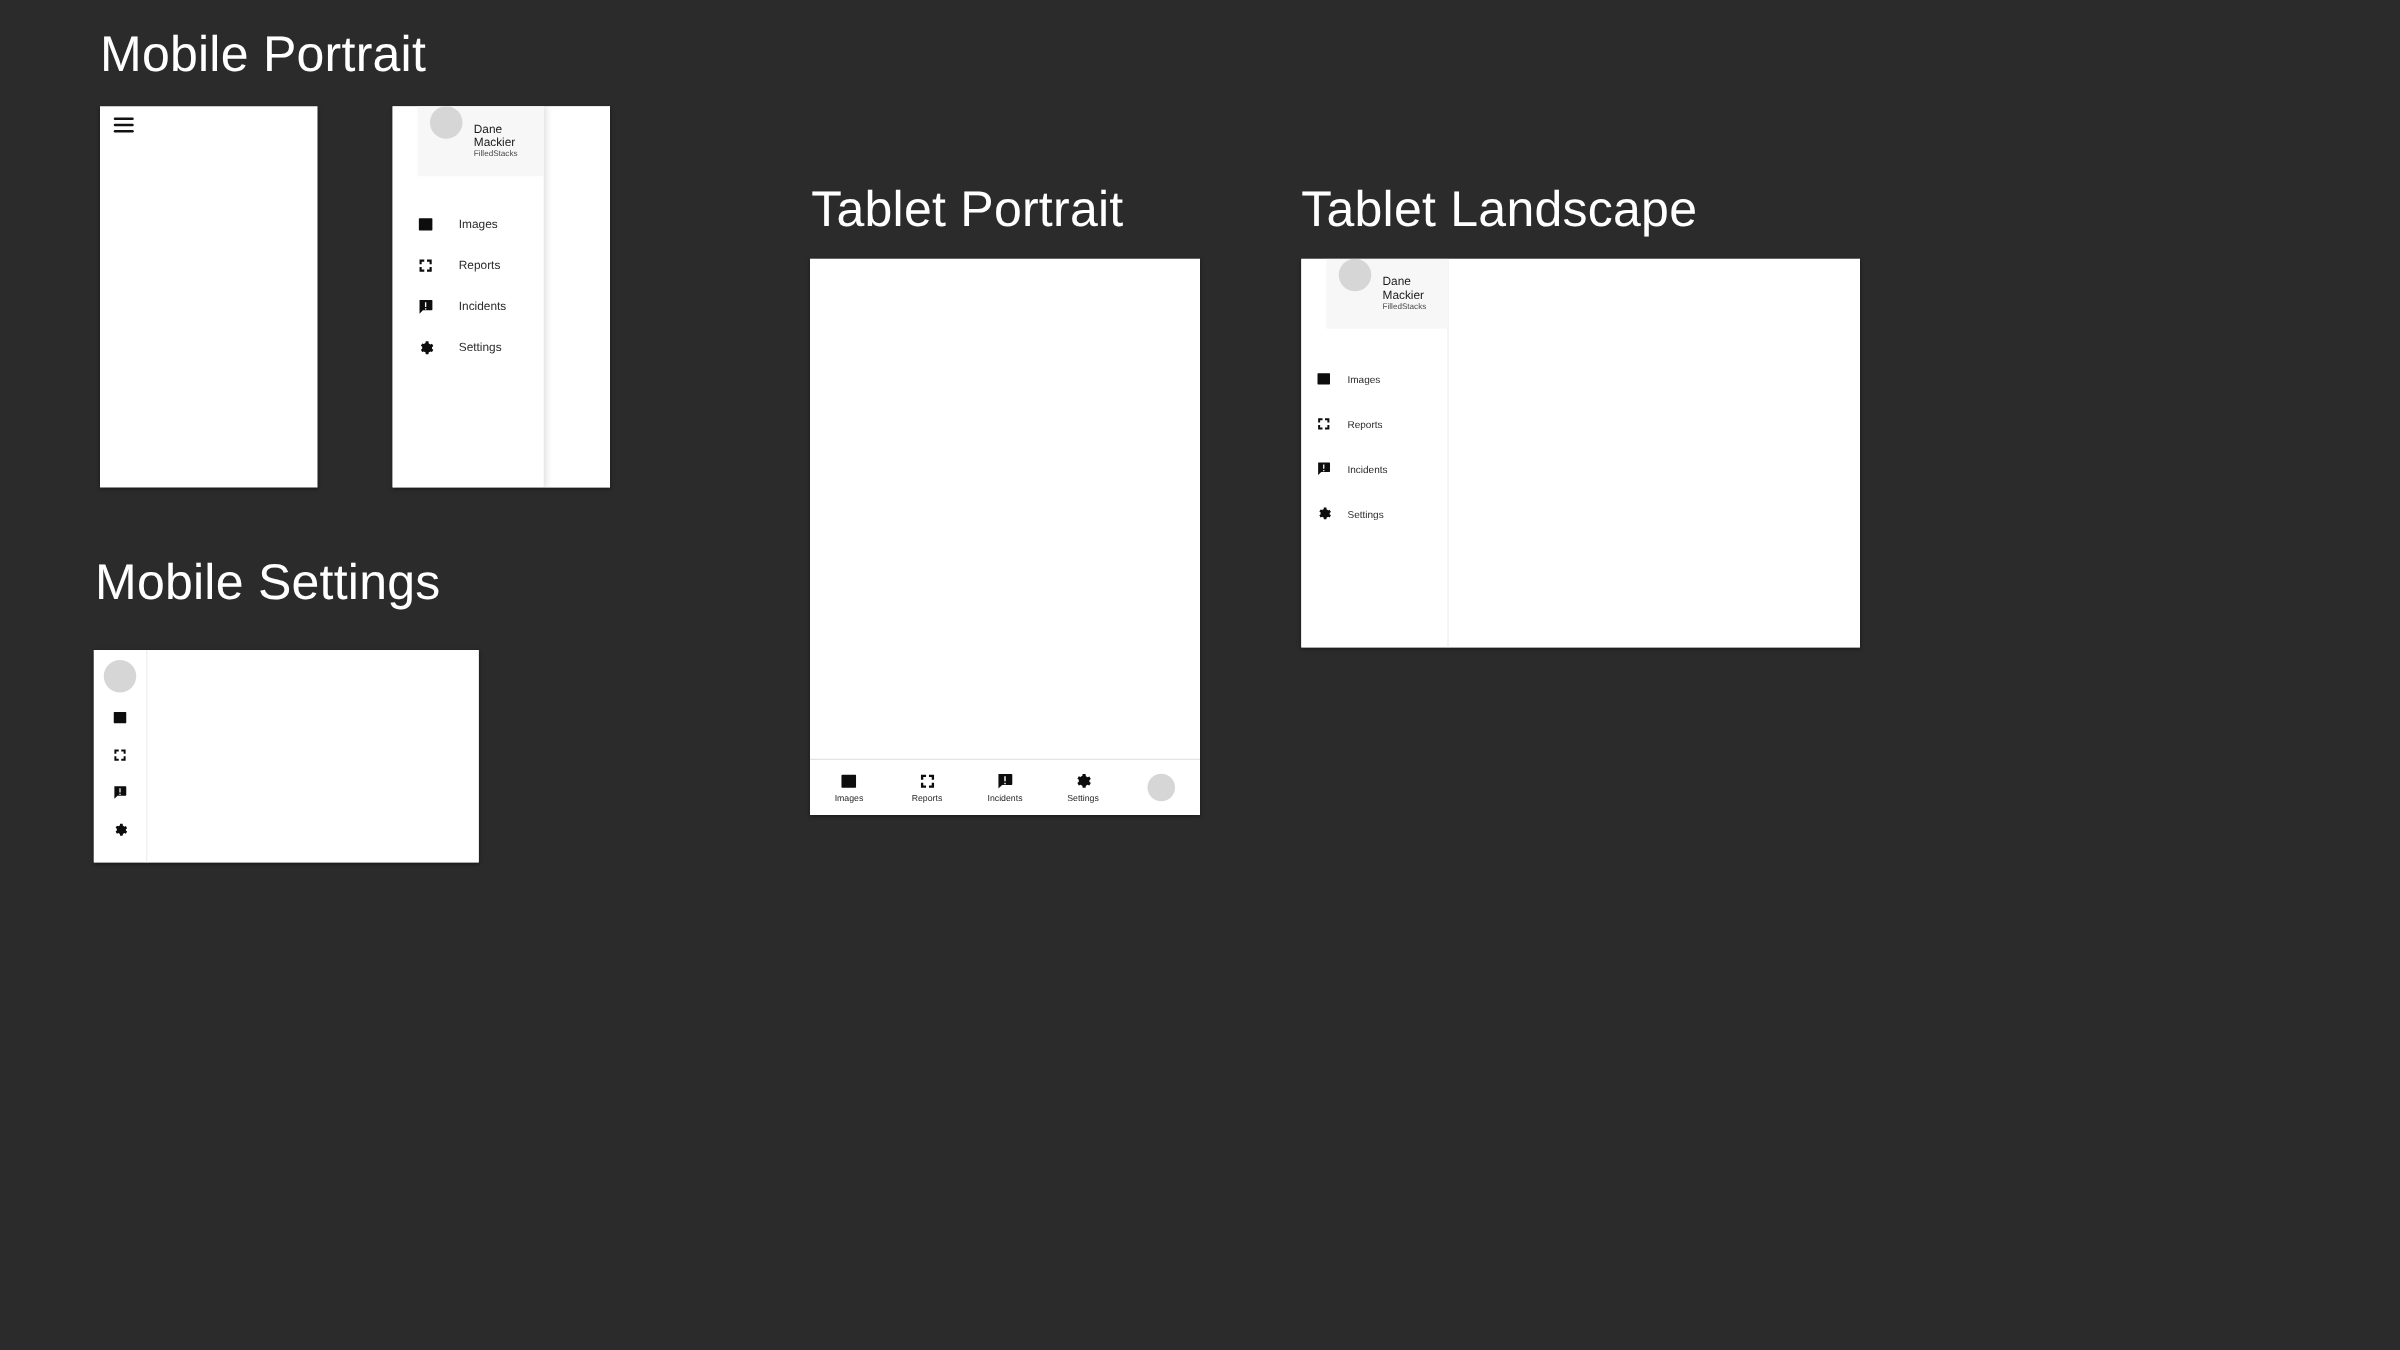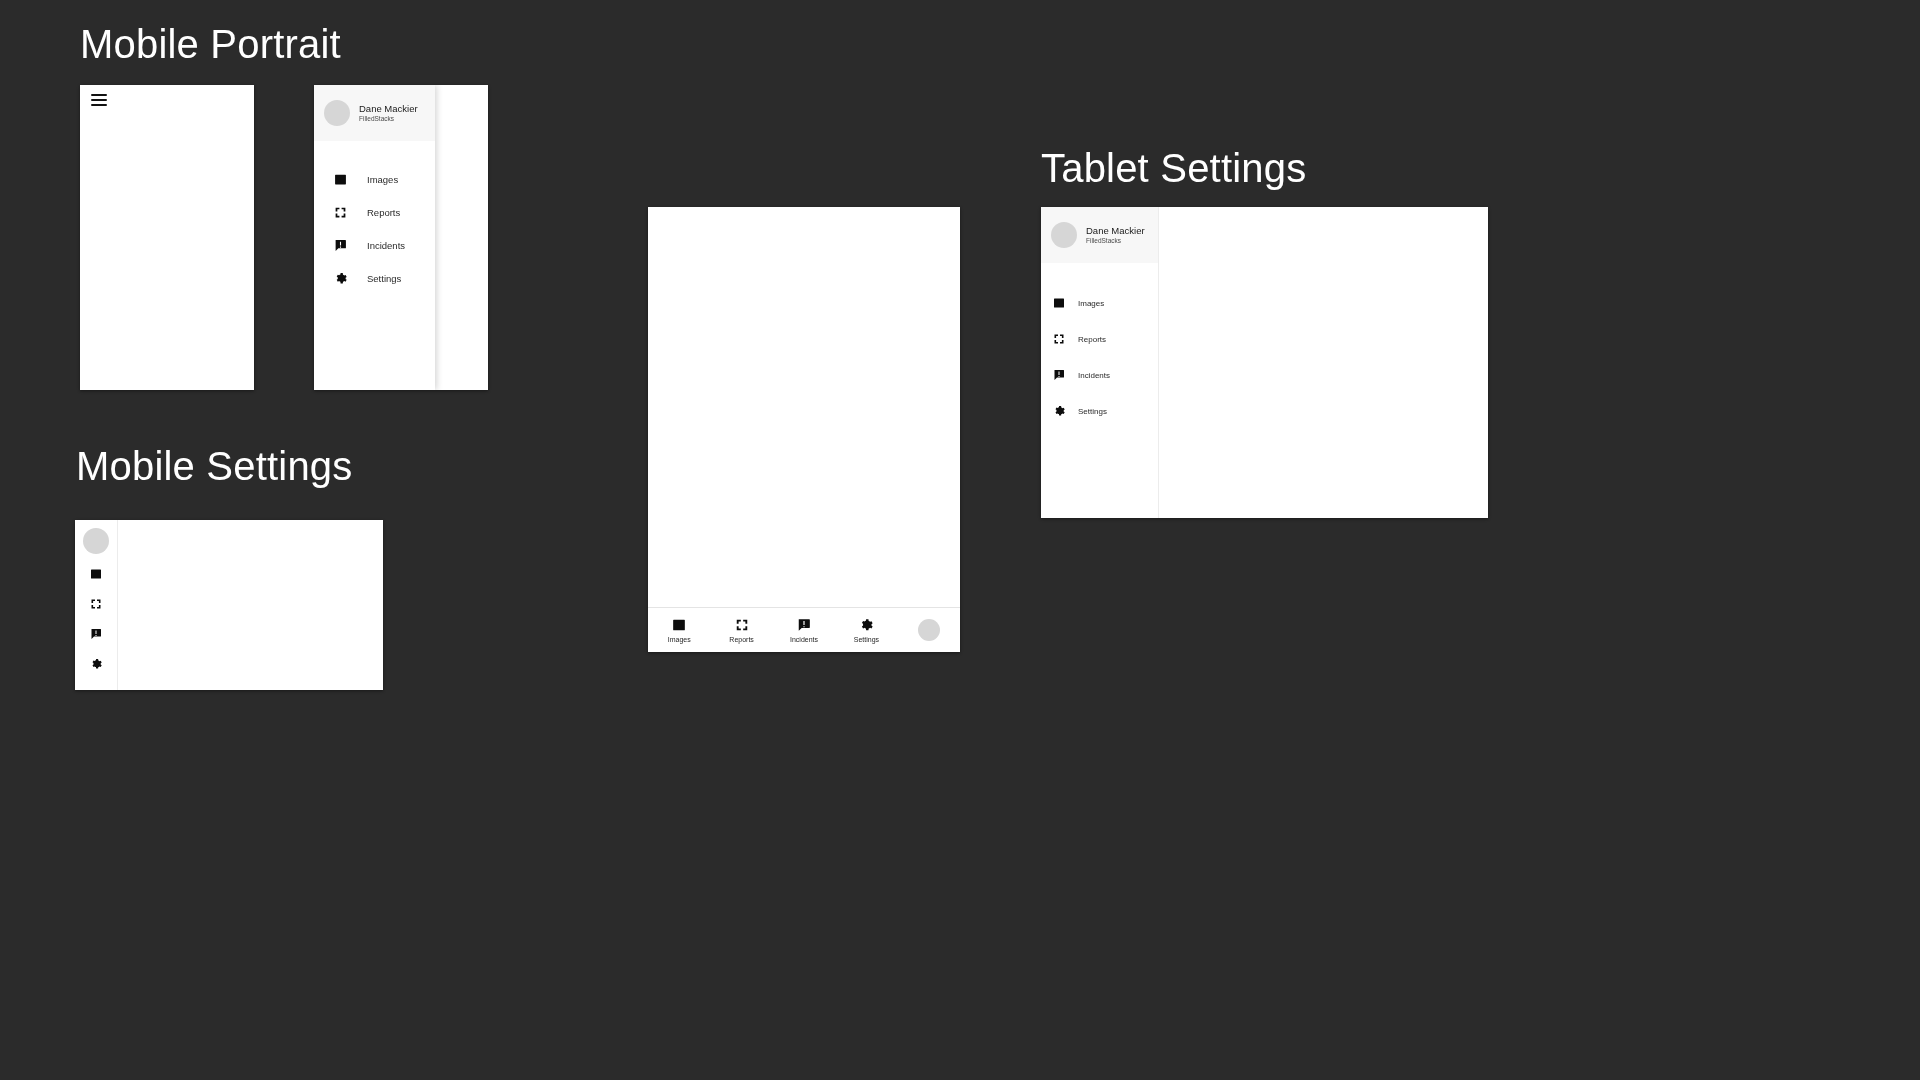--- a/index.html
+++ b/index.html
@@ -49,22 +49,22 @@
   
   .avatar {
     border-radius: 50%;
     background: #d6d6d6;
     flex: 0 0 auto;
   }
 
   
   .profile {
     display: flex;
-    align-items: center;
     background: #f7f7f7;
+    margin-left: 20px;
   }
   .profile-text { display: flex; flex-direction: column; justify-content: center; }
   .profile-name { color: #1a1a1a; font-weight: 400; line-height: 1.2; }
   .profile-sub { color: #4a4a4a; line-height: 1.2; }
 
   
   .menu-row { display: flex; align-items: center; }
   .menu-label { color: #2a2a2a; font-weight: 400; white-space: nowrap; }
 
   
@@ -271,20 +271,21 @@
           <svg width="12" height="12" viewBox="0 0 24 24">
               <path d="M12 8.6A3.4 3.4 0 1 0 12 15.4 3.4 3.4 0 0 0 12 8.6zm9.4 4.8.1-1.4-.1-1.4 2-1.6-2-3.4-2.4 1a7.6 7.6 0 0 0-2.4-1.4L16.2 2h-4l-.4 2.6c-.9.3-1.7.8-2.4 1.4l-2.4-1-2 3.4 2 1.6-.1 1.4.1 1.4-2 1.6 2 3.4 2.4-1c.7.6 1.5 1.1 2.4 1.4l.4 2.8h4l.4-2.8c.9-.3 1.7-.8 2.4-1.4l2.4 1 2-3.4-2-1.6z"></path>
             </svg>
         </span>
 
       </div>
     </div>
     <div class="content"></div>
   </div>
 
+  <div class="section-title" id="tablet-portrait-title">Tablet Portrait</div>
 
   <div class="device" id="tp-device">
     <div class="body"></div>
     <div class="bottom-nav">
 
       <div class="nav-item">
         <span class="icon">
           <svg width="14" height="14" viewBox="0 0 24 24">
               <path d="M21 3H3a1 1 0 0 0-1 1v16a1 1 0 0 0 1 1h18a1 1 0 0 0 1-1V4a1 1 0 0 0-1-1zm-1 15-4.5-5.5-3 3.6L9 13l-4 5h15z"></path>
             </svg>
@@ -319,21 +320,21 @@
         <span class="nav-label">Settings</span>
       </div>
 
       <div class="nav-avatar-wrap">
         <div class="avatar"></div>
       </div>
 
     </div>
   </div>
 
-  <div class="section-title" id="tablet-landscape-title">Tablet Settings</div>
+  <div class="section-title" id="tablet-landscape-title">Tablet Landscape</div>
 
   <div class="device" id="tl-device">
     <div class="sidebar">
 
       <div class="profile">
         <div class="avatar"></div>
         <div class="profile-text">
           <div class="profile-name">Dane Mackier</div>
           <div class="profile-sub">FilledStacks</div>
         </div>

